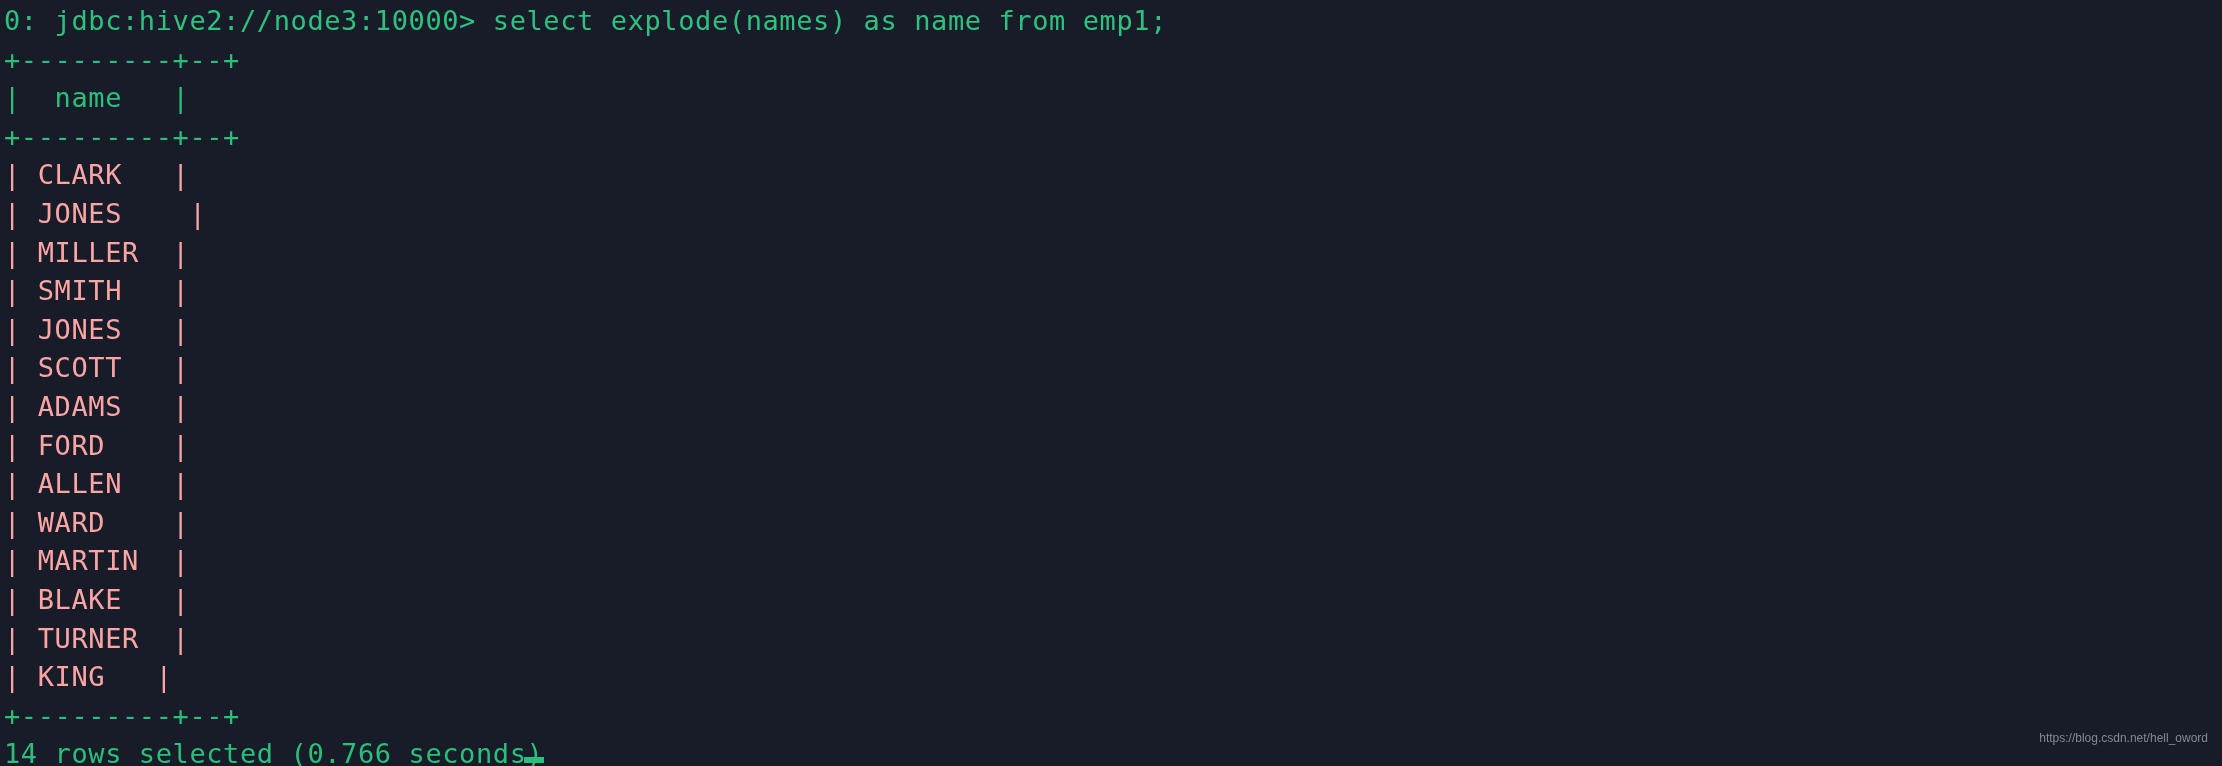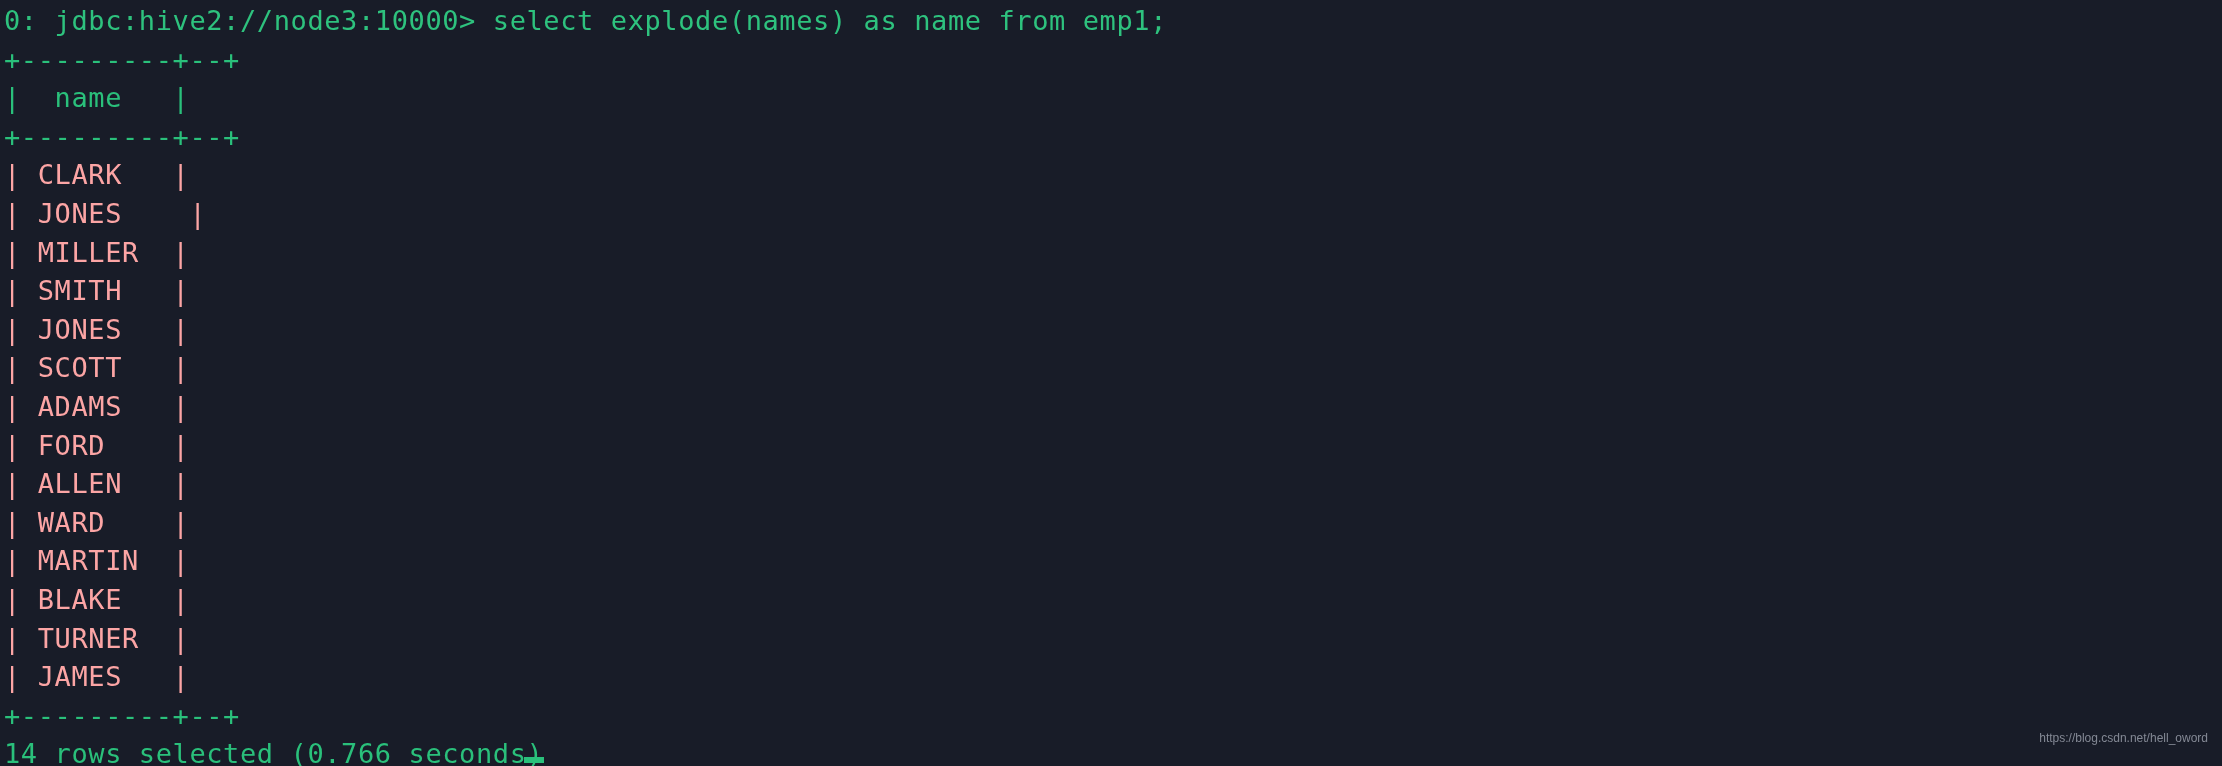--- a/index.html
+++ b/index.html
@@ -70,21 +70,21 @@
   <div class="line row">| SMITH   |</div>
   <div class="line row">| JONES   |</div>
   <div class="line row">| SCOTT   |</div>
   <div class="line row">| ADAMS   |</div>
   <div class="line row">| FORD    |</div>
   <div class="line row">| ALLEN   |</div>
   <div class="line row">| WARD    |</div>
   <div class="line row">| MARTIN  |</div>
   <div class="line row">| BLAKE   |</div>
   <div class="line row">| TURNER  |</div>
-  <div class="line row">| JAMES   |</div>
+  <div class="line row">| KING   |</div>
 
   <div class="line rule">+---------+--+</div>
 
   <div class="line status">14 rows selected (0.766 seconds)</div>
 
   <div id="cursor"></div>
 
   <div id="watermark">https://blog.csdn.net/hell_oword</div>
 
 </div>

